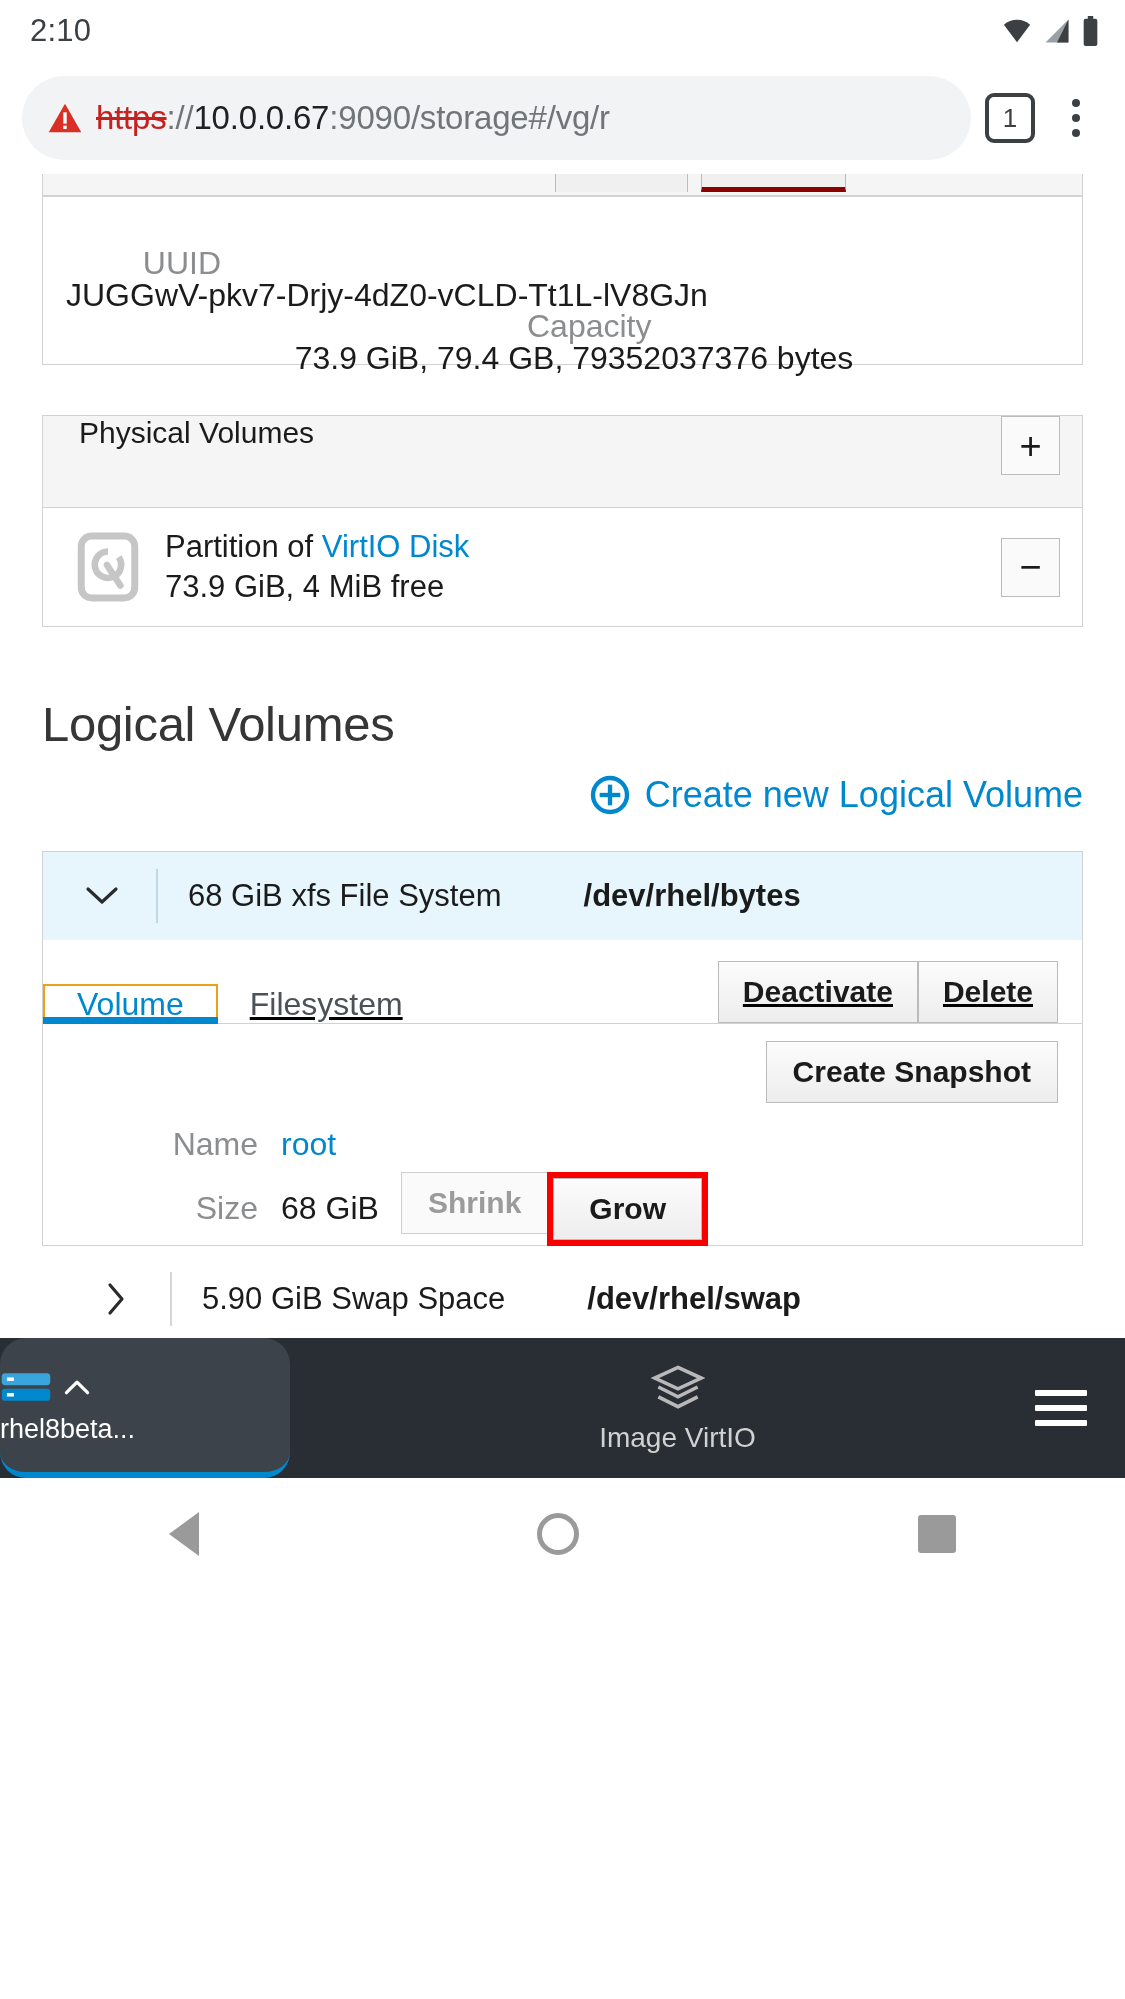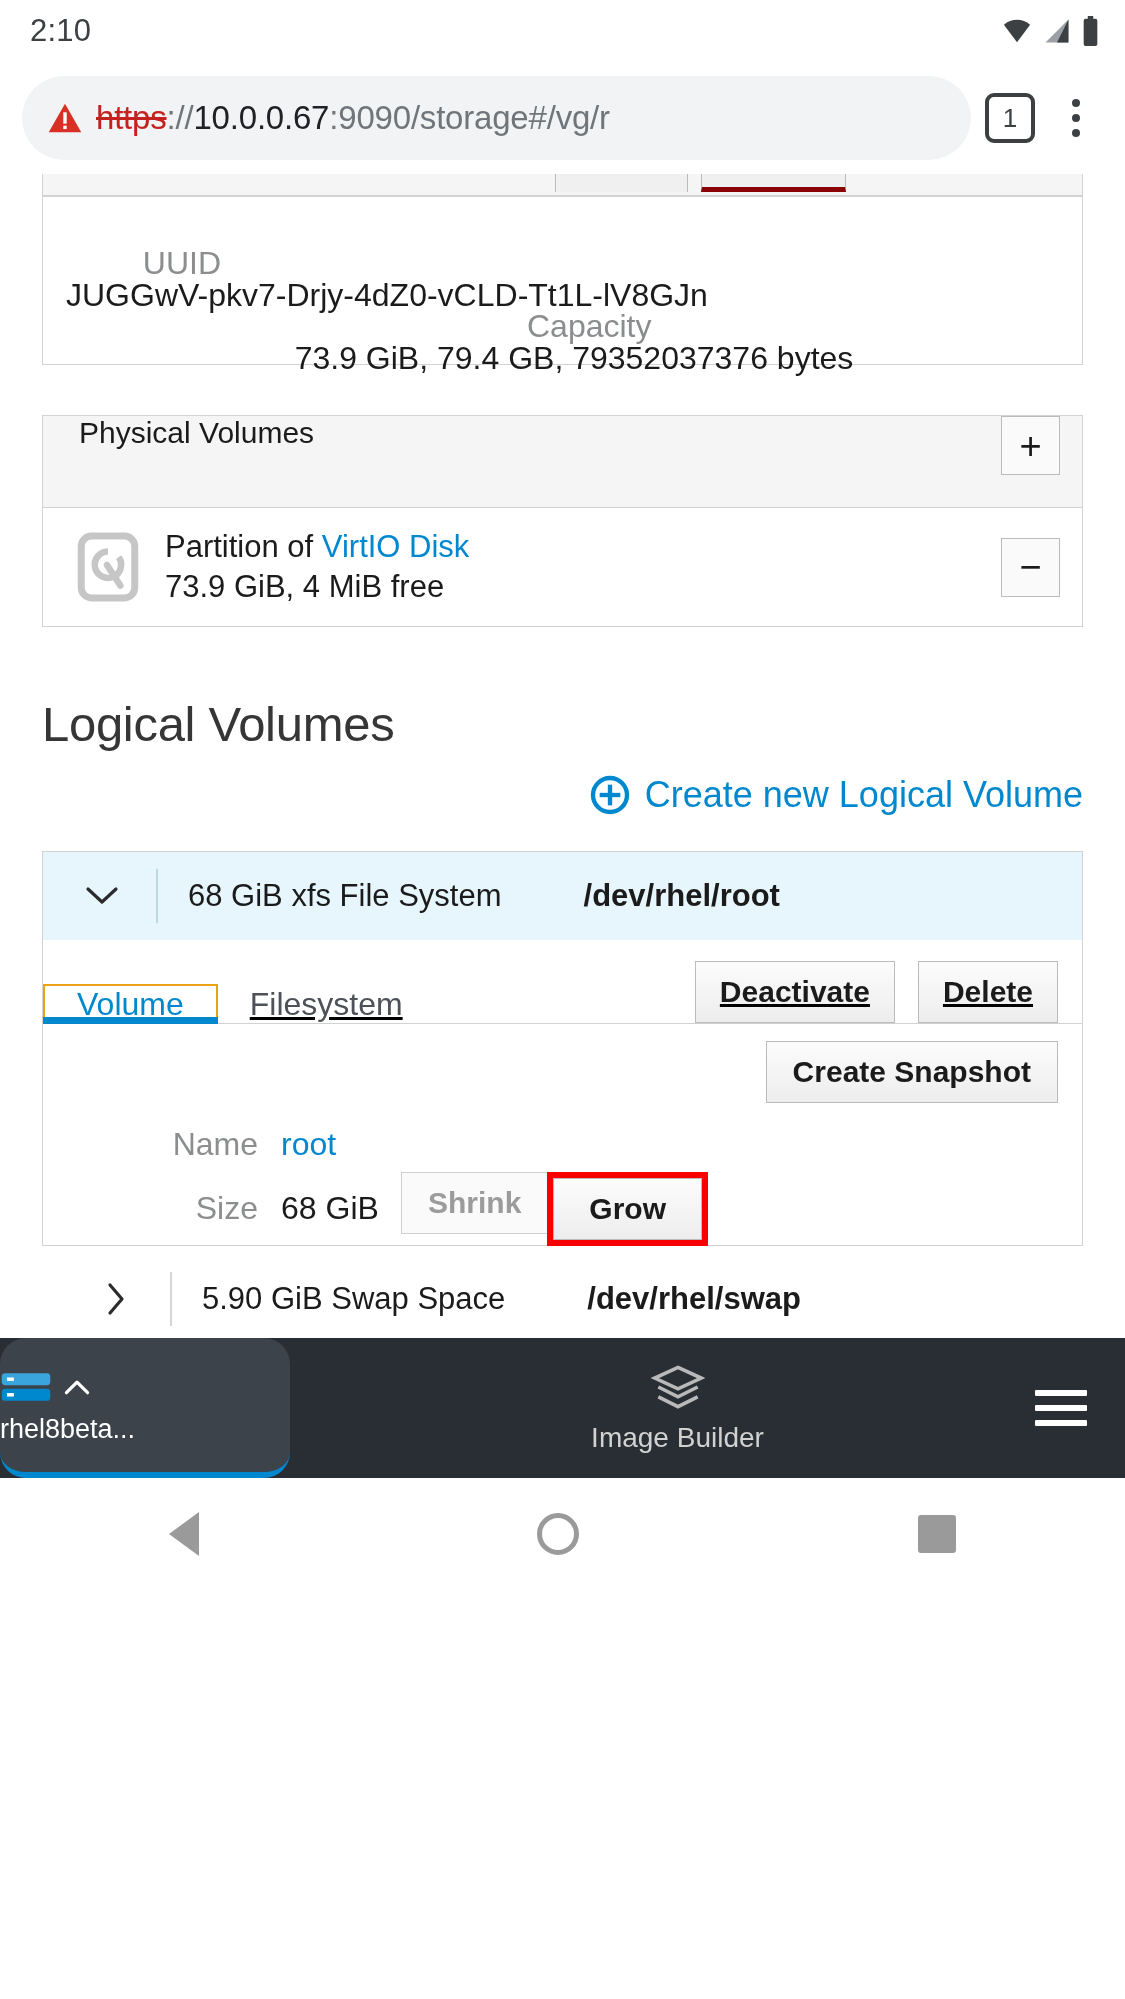--- a/index.html
+++ b/index.html
@@ -252,21 +252,21 @@
     height: 62px;
     border: 1px solid #bbbbbb;
     background: linear-gradient(#fcfcfc, #ededed);
     font-size: 30px;
     color: #1b1b1b;
     display: flex; align-items: center; justify-content: center;
     padding: 0 24px;
     font-family: "Liberation Sans", sans-serif;
     font-weight: bold;
   }
-  .btn + .btn { margin-left: 23px; }
+  .btn + .btn { margin-left: 0; }
 
   .lv-body { position: relative; height: 203px; background: #fff; }
   .snap-btn {
     position: absolute;
     right: 24px; top: 17px;
     height: 62px;
     padding: 0 26px;
   }
   .lv-kv {
     position: absolute;
@@ -453,21 +453,21 @@
 
   <div class="card lv-card">
     <div class="lv-header">
       <div class="chev">
         <svg width="34" height="20" viewBox="0 0 34 20">
             <path d="M3 3 L17 16 L31 3" fill="none" stroke="#2b2b2b" stroke-width="3.2" stroke-linecap="round" stroke-linejoin="round"></path>
           </svg>
       </div>
       <div class="vdiv"></div>
       <div class="lv-size">68 GiB xfs File System</div>
-      <div class="lv-dev">/dev/rhel/root</div>
+      <div class="lv-dev">/dev/rhel/bytes</div>
     </div>
 
     <div class="lv-tabs">
       <div class="tab active">Volume</div>
       <div class="tab">Filesystem</div>
       <div class="tab-btns">
         <div class="btn">Deactivate</div>
         <div class="btn">Delete</div>
       </div>
     </div>
@@ -520,21 +520,21 @@
       </svg>
     </div>
     <div class="host-label">rhel8beta...</div>
   </div>
   <div class="ib-tab">
     <svg class="ib-ico" viewBox="0 0 30 28">
       <path d="M15 3 L28 9 L15 15 L2 9 Z" fill="none" stroke="#b9b9b9" stroke-width="2"></path>
       <path d="M4 14 L15 19.5 L26 14" fill="none" stroke="#b9b9b9" stroke-width="2"></path>
       <path d="M4 19.5 L15 25 L26 19.5" fill="none" stroke="#b9b9b9" stroke-width="2"></path>
     </svg>
-    <div class="ib-label">Image Builder</div>
+    <div class="ib-label">Image VirtIO</div>
   </div>
   <div class="hamburger">
       <i></i>
       <i></i>
       <i></i>
     </div>
 </div>
 
 <div class="android-nav">
   <div class="nav-back"></div>

